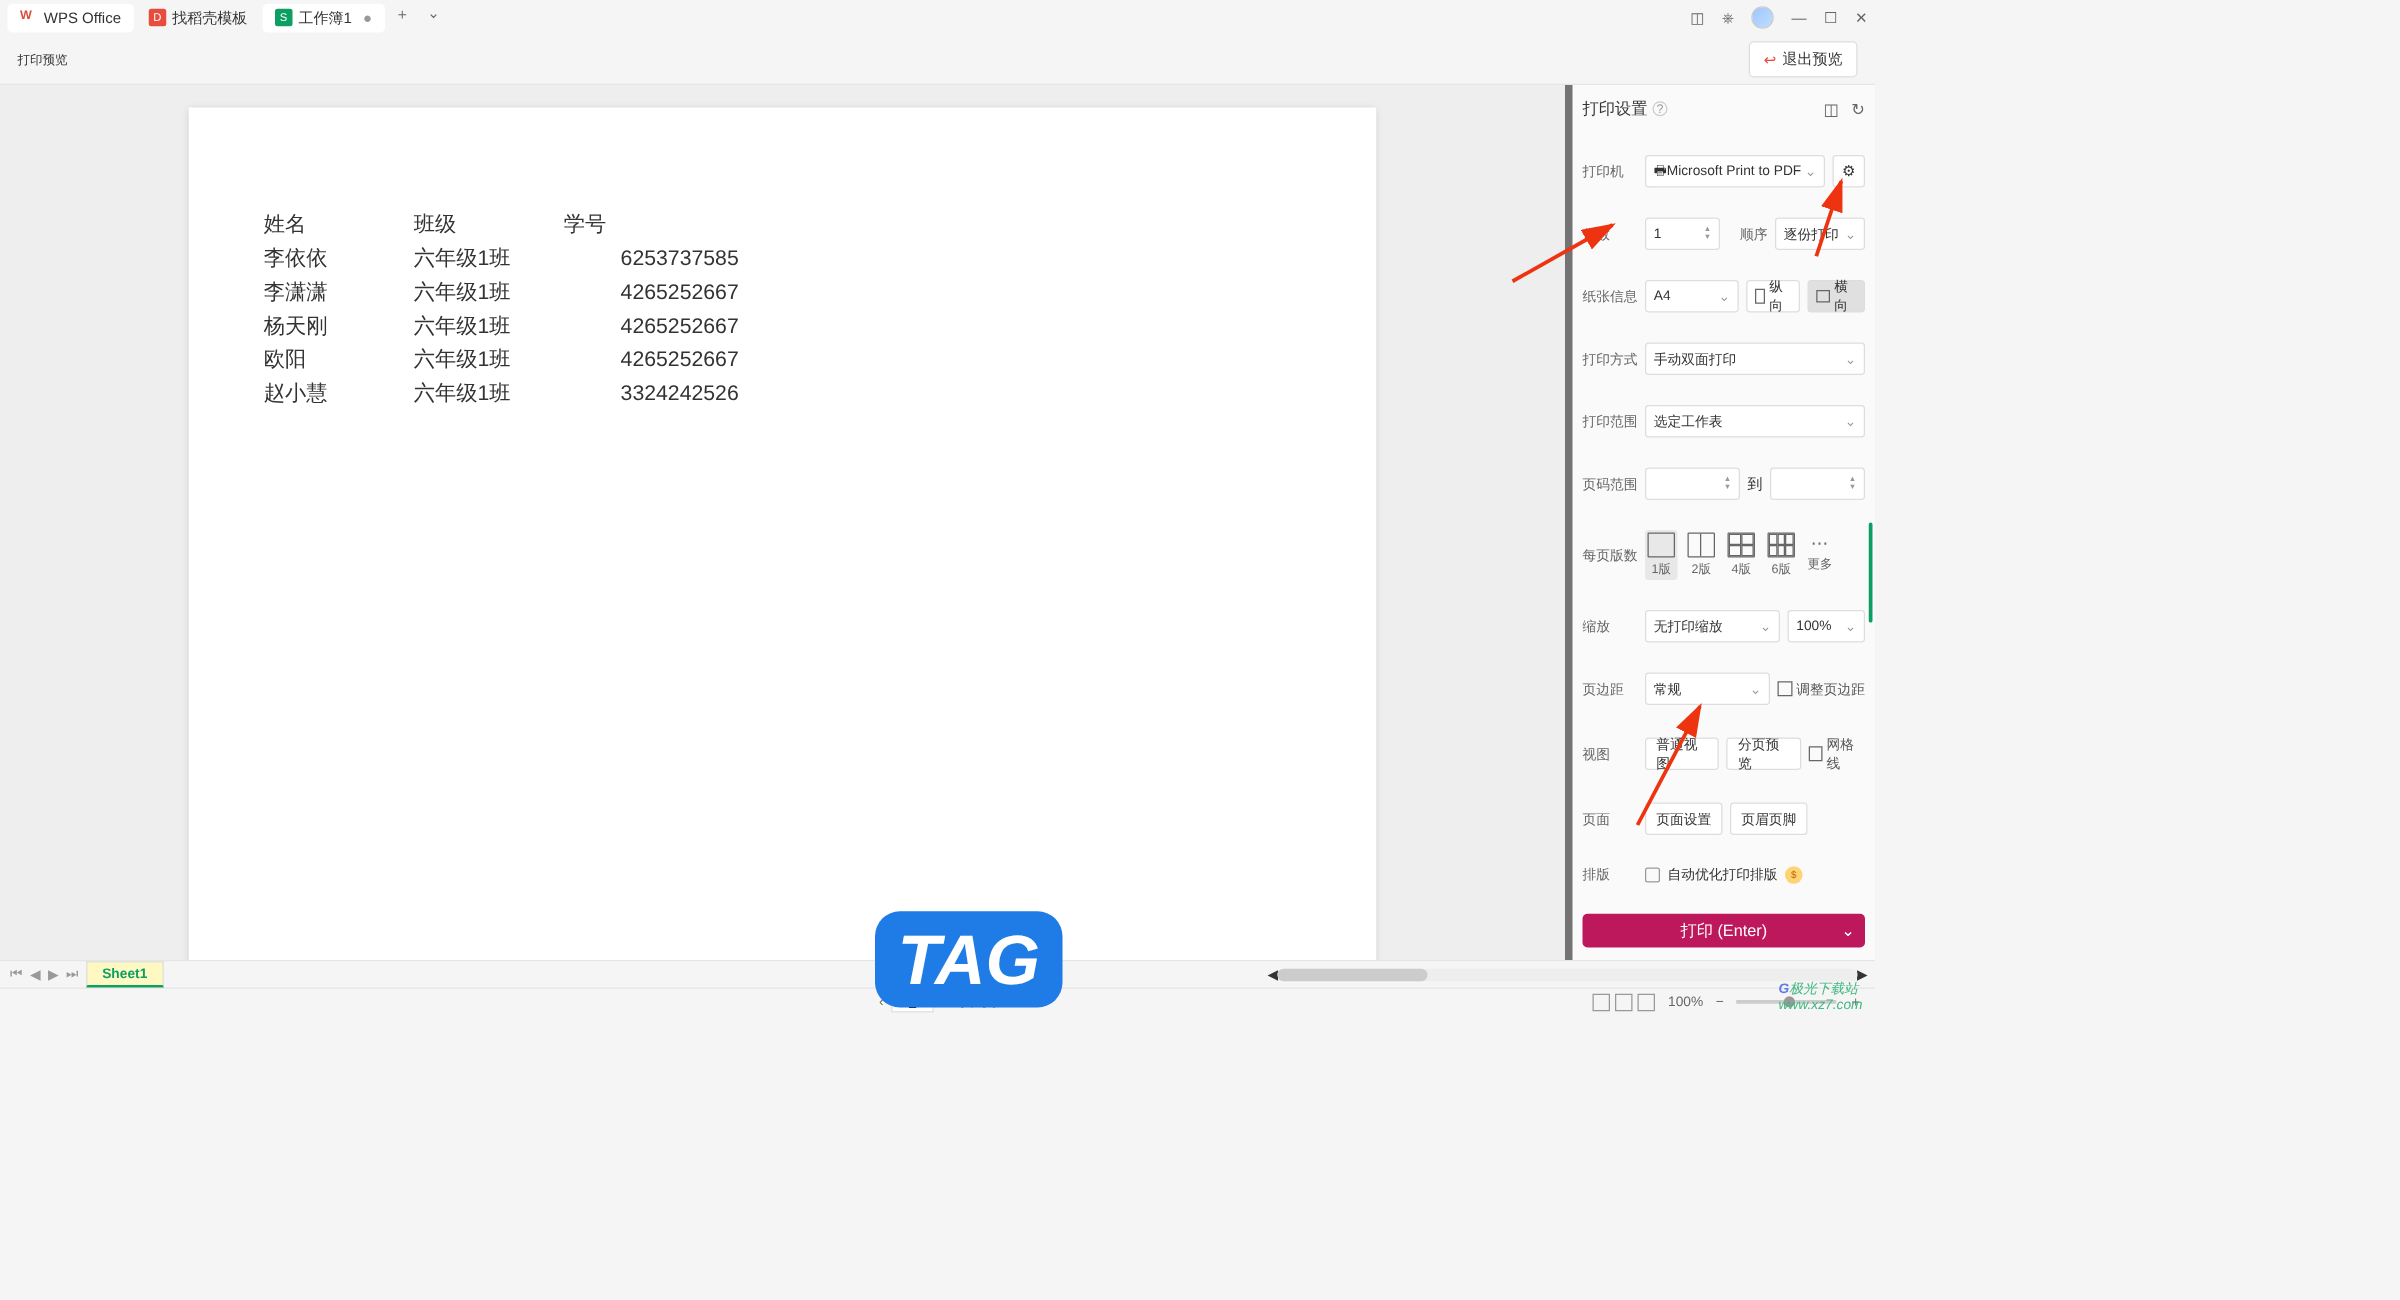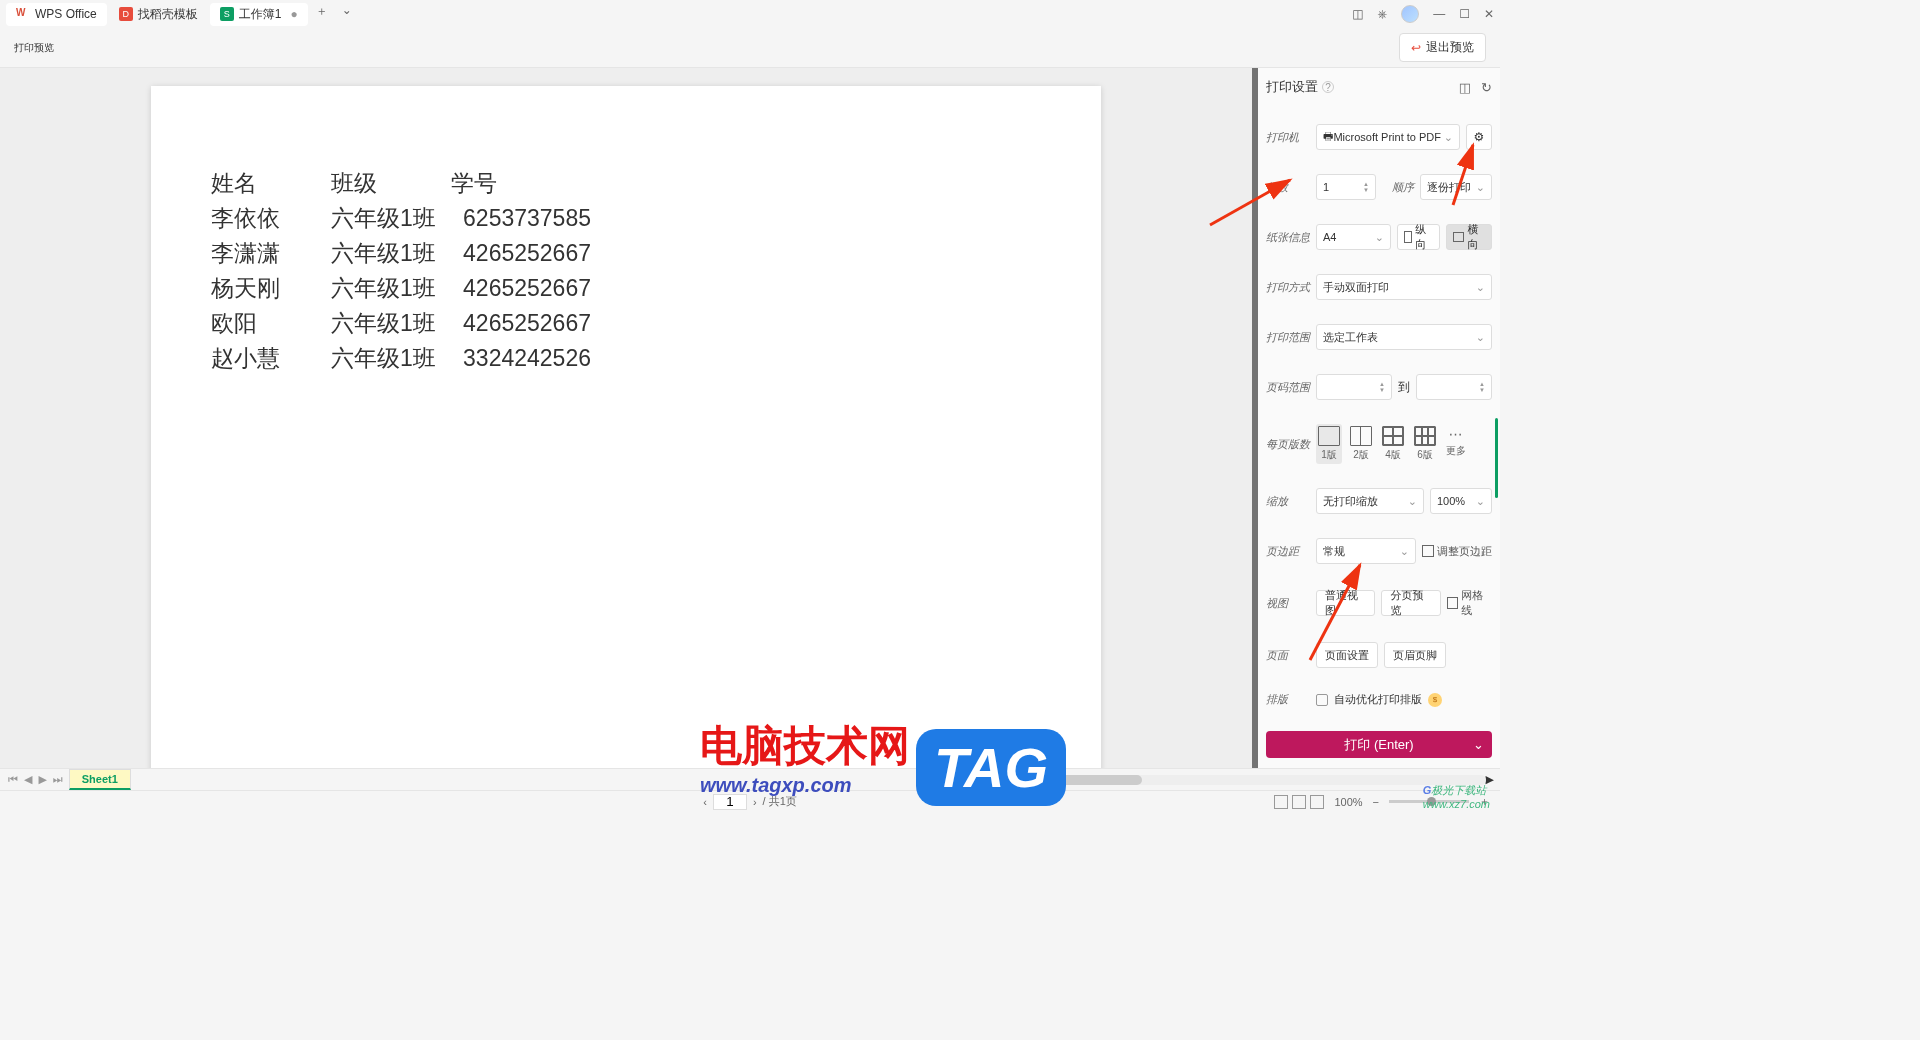--- a/index.html
+++ b/index.html
@@ -23,35 +23,35 @@
 
 .toolbar { height: 40px; background: #f5f5f5; display: flex; align-items: center; padding: 0 14px; border-bottom: 1px solid #e5e5e5; }
 .toolbar-title { font-size: 10px; font-weight: 500; }
 .toolbar-right { margin-left: auto; display: flex; gap: 8px; }
 .btn-exit { border: 1px solid #ddd; background: #fff; border-radius: 4px; padding: 5px 11px; display: flex; align-items: center; gap: 5px; cursor: pointer; font-size: 12px; }
 .exit-icon { color: #e74c3c; }
 
 
 .main { display: flex; height: calc(100% - 68px - 22px - 22px); }
 .preview-area { flex: 1; background: #eee; display: flex; justify-content: center; padding: 18px 0; overflow: hidden; position: relative; }
-.page { width: 950px; height: 704px; background: #fff; box-shadow: 0 1px 6px rgba(0,0,0,.15); padding: 80px 60px; font-family: SimSun, serif; font-size: 23px; position: relative; }
+.page { width: 950px; height: 704px; background: #fff; box-shadow: 0 1px 6px rgba(0,0,0,.15); padding: 80px 60px; font-family: SimSun, serif; font-size: 17px; position: relative; }
 .page table { border-collapse: collapse; }
 .page td { padding: 2px 0; }
 .page td.c1 { width: 120px; }
 .page td.c2 { width: 120px; }
 .page td.c3 { width: 140px; text-align: right; }
 
 
 .panel { width: 248px; background: #fafafa; border-left: 6px solid #737373; padding: 10px 8px; overflow-y: auto; display: flex; flex-direction: column; gap: 24px; position: relative; }
 .panel-head { display: flex; align-items: center; gap: 4px; font-size: 13px; font-weight: 500; margin-bottom: 4px; }
 .panel-head-icons { margin-left: auto; display: flex; gap: 10px; color: #666; }
 .help-icon { color: #999; font-size: 10px; border: 1px solid #ccc; border-radius: 50%; width: 12px; height: 12px; display: inline-flex; align-items: center; justify-content: center; }
 
 .row { display: flex; align-items: center; gap: 6px; }
-.row-label { width: 44px; color: #666; font-size: 11px; flex-shrink: 0; font-style: italic; }
+.row-label { width: 44px; color: #666; font-size: 11px; flex-shrink: 0; }
 .select, .input { border: 1px solid #ddd; background: #fff; border-radius: 3px; height: 26px; padding: 0 6px; display: flex; align-items: center; font-size: 11px; position: relative; cursor: pointer; }
 .select .chev { margin-left: auto; color: #999; }
 .select.full { flex: 1; }
 .input { width: 60px; }
 .input.full { flex: 1; }
 .spinner { display: flex; flex-direction: column; margin-left: auto; }
 .spinner span { font-size: 6px; color: #999; line-height: 6px; }
 .gear-btn { width: 26px; height: 26px; border: 1px solid #ddd; background: #fff; border-radius: 3px; display: flex; align-items: center; justify-content: center; cursor: pointer; }
 .orient-btn { border: 1px solid #ddd; background: #fff; border-radius: 3px; height: 26px; padding: 0 6px; display: flex; align-items: center; gap: 3px; font-size: 11px; cursor: pointer; }
 .orient-btn.active { background: #e0e0e0; }
@@ -451,22 +451,18 @@
       <defs>
         <marker id="ah3" markerWidth="10" markerHeight="10" refX="8" refY="3" orient="auto">
           <path d="M0,0 L9,3 L0,6 Z" fill="#e31"></path>
         </marker>
       </defs>
   <line x1="10" y1="100" x2="60" y2="5" stroke="#e31" stroke-width="3" marker-end="url(#ah3)"></line>
     </svg>
 </div>
 
 <div class="watermark">
-  <div class="wm-text">
-    <div class="wm-main">电脑技术网</div>
-    <div class="wm-sub">www.tagxp.com</div>
-  </div>
   <div class="wm-tag">TAG</div>
 </div>
 <div class="wm-dl">
   <b>G</b><span>极光下载站</span><br>
   <span style="color:#3fb77f">www.xz7.com</span>
 </div>
 
 </body></html>

